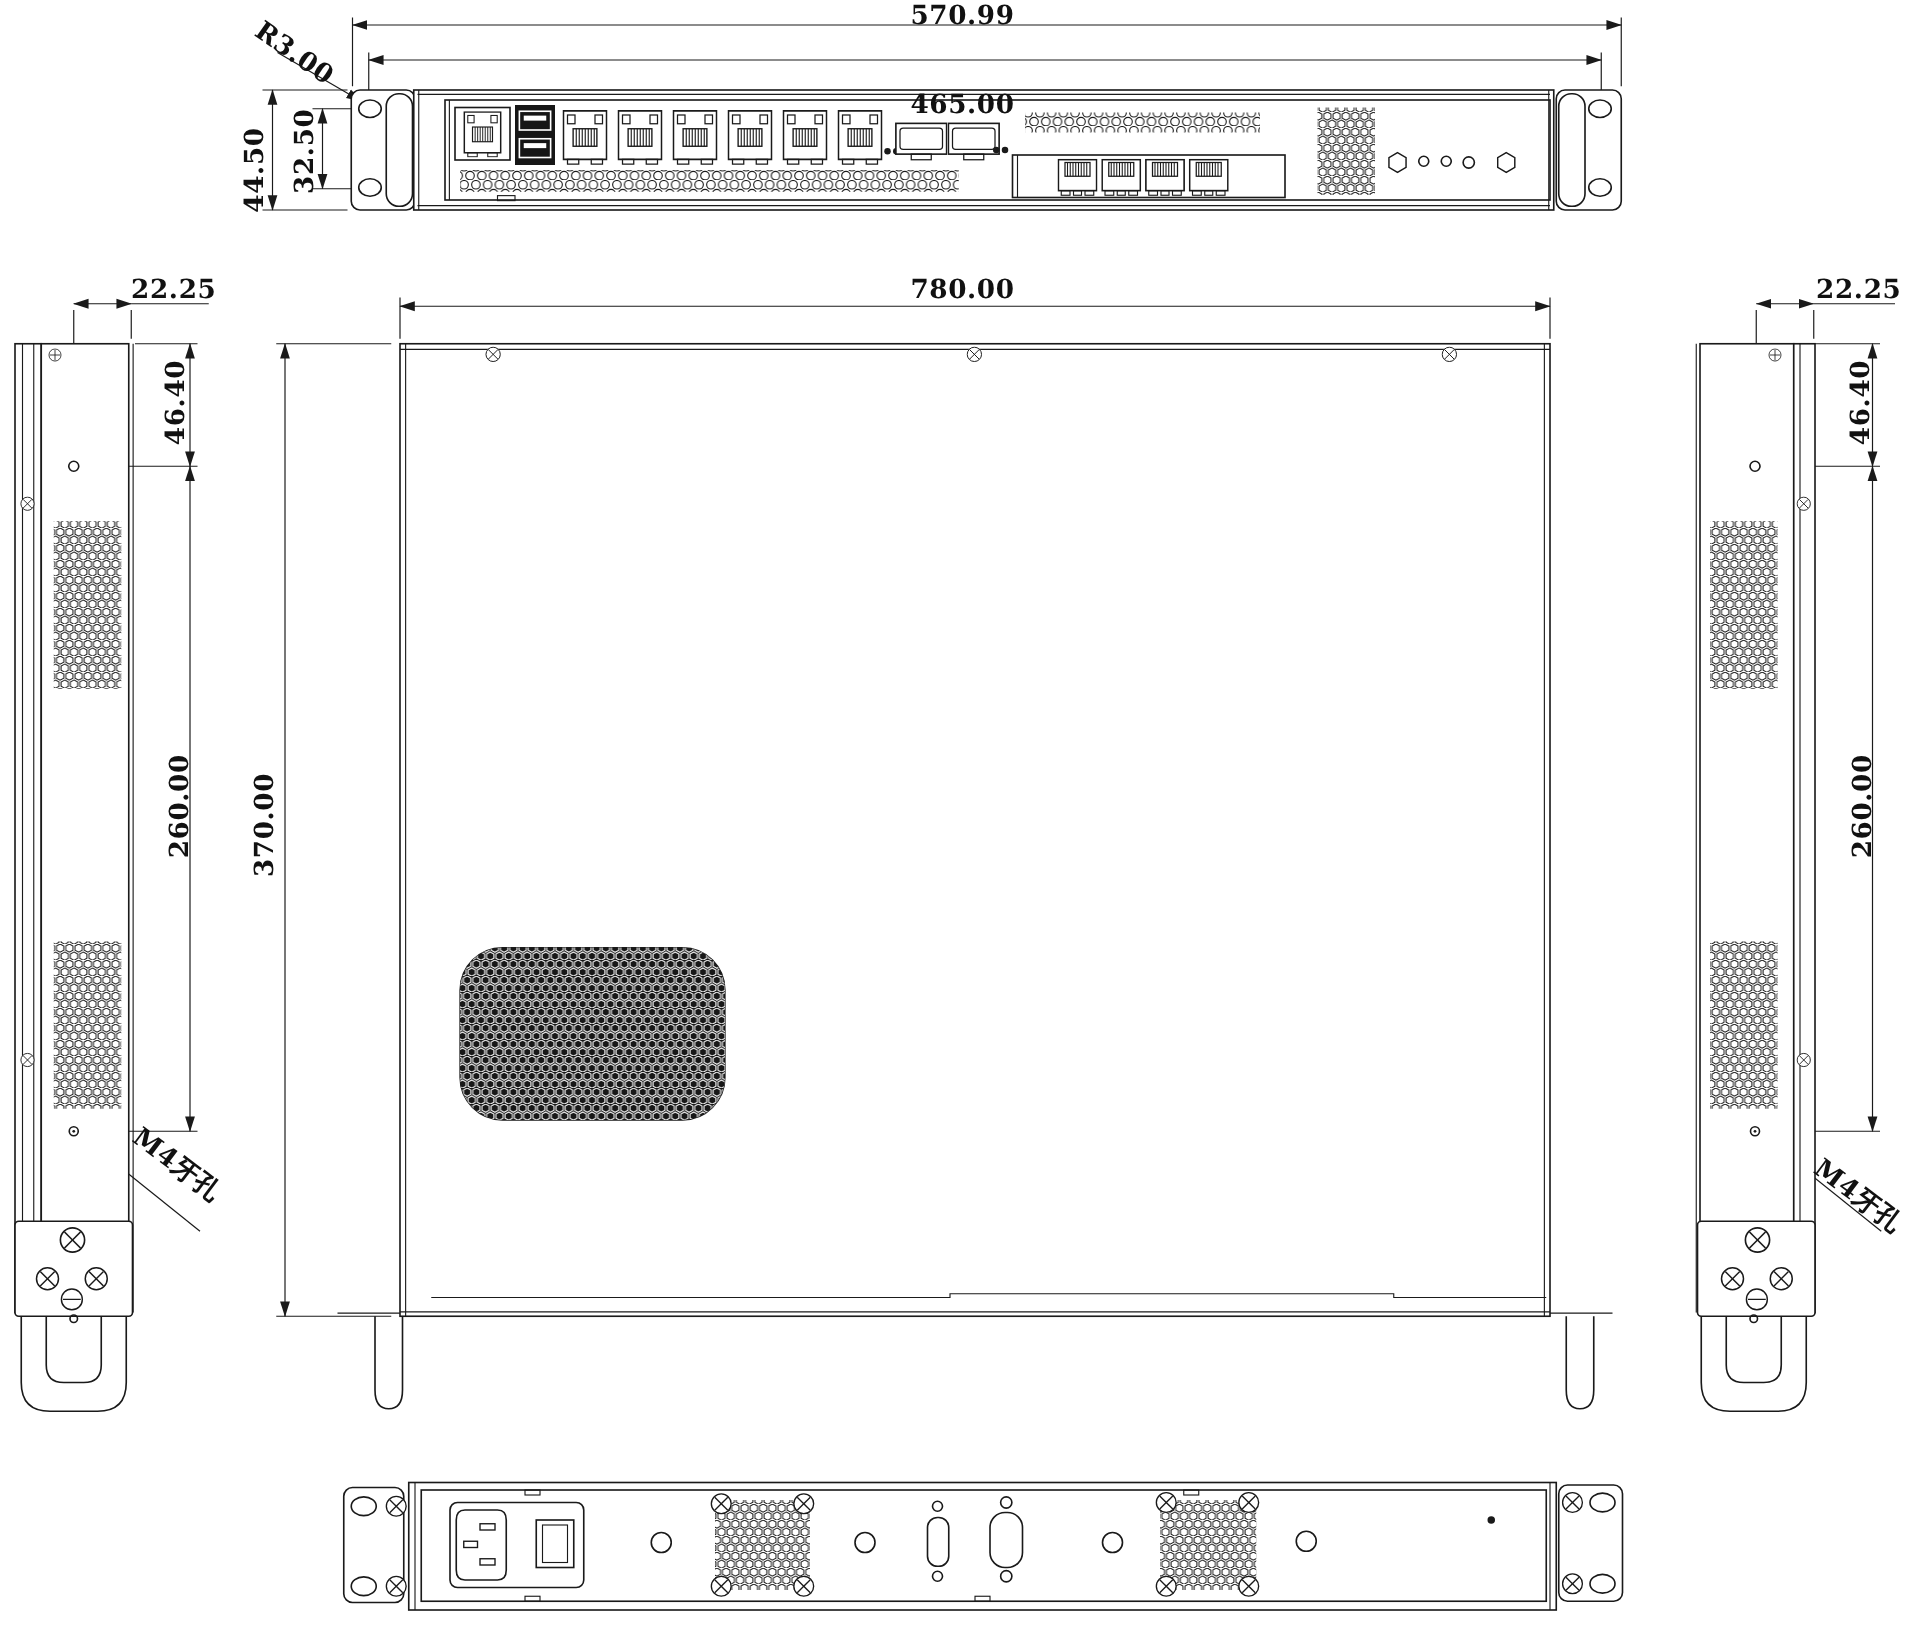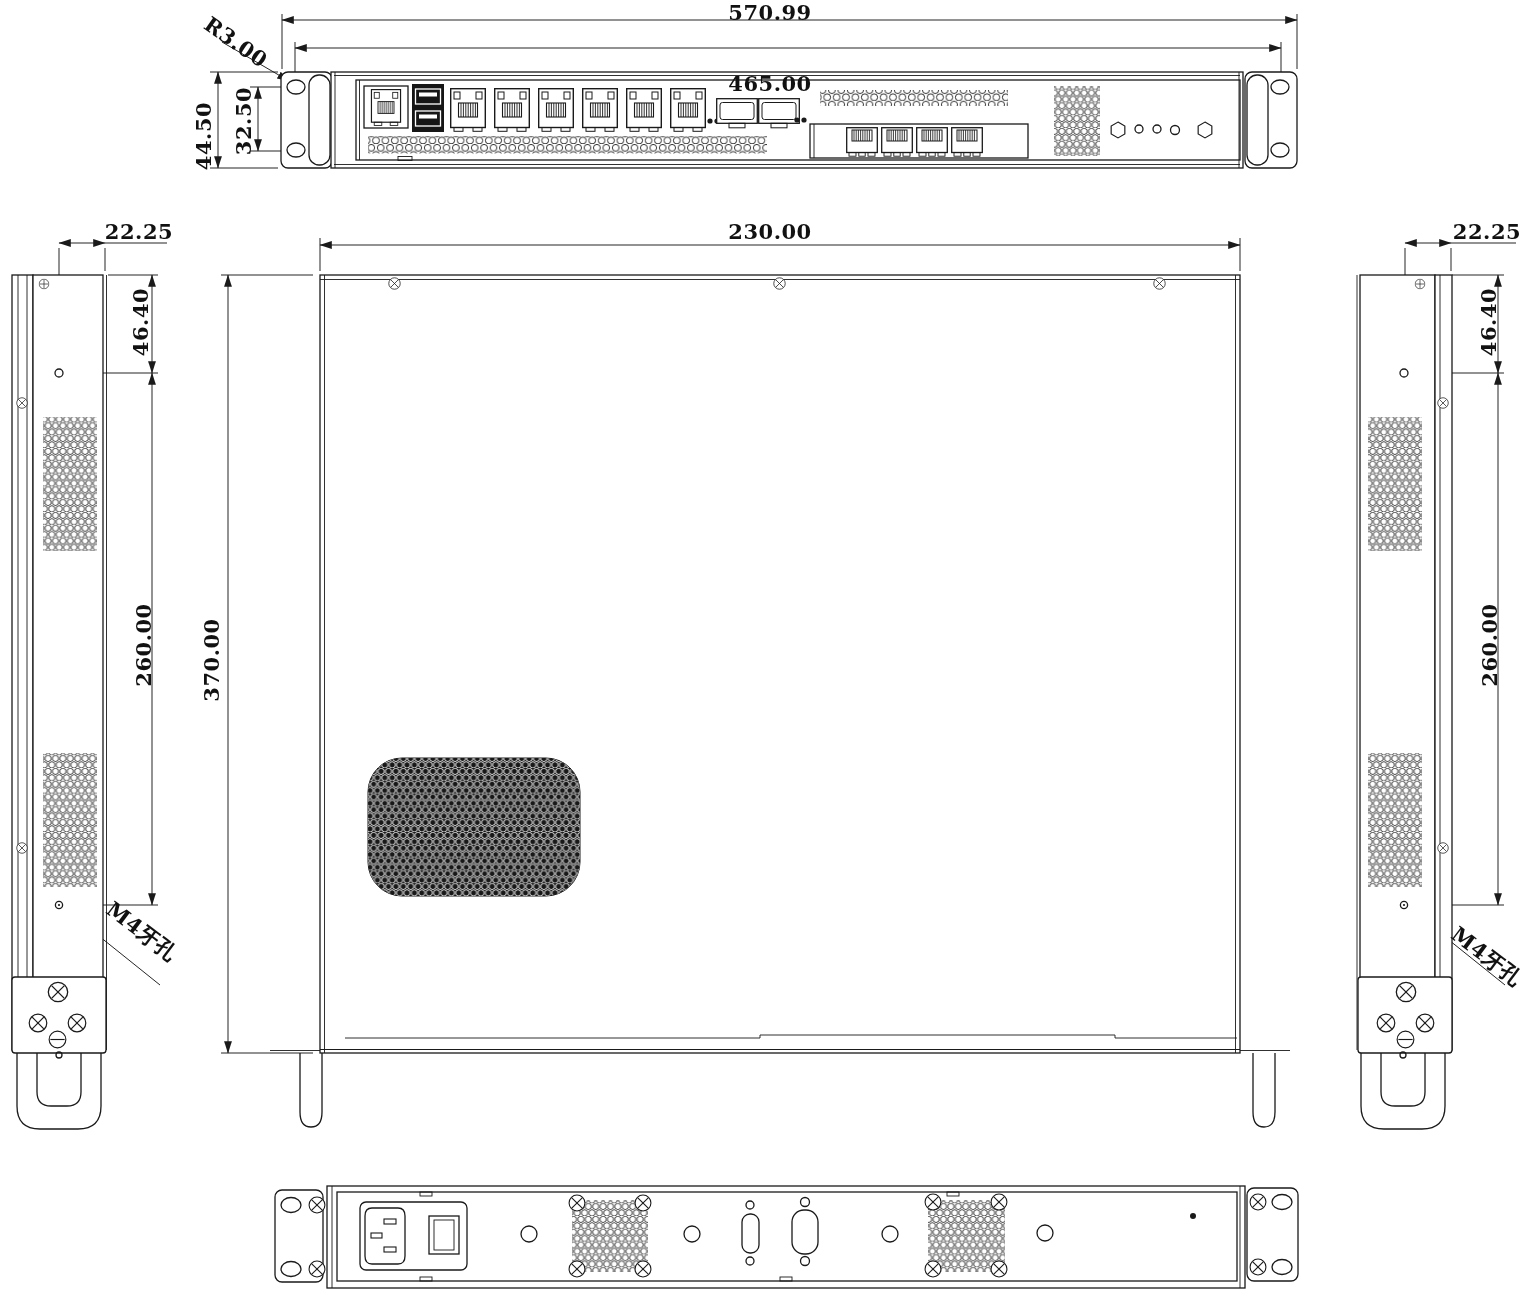--- a/index.html
+++ b/index.html
@@ -369,21 +369,21 @@
     </g>
   </g>
 </svg>
 
 <span class="dimtext" style="left:770px;top:12px;">570.99</span>
 <span class="dimtext" style="left:770px;top:39px;margin-top:44px;">465.00</span>
 <span class="dimtext rot35" style="left:236px;top:42px;">R3.00</span>
 <span class="dimtext rot" style="left:203px;top:136px;">44.50</span>
 <span class="dimtext rot" style="left:243px;top:121px;">32.50</span>
 
-<span class="dimtext" style="left:770px;top:231px;">230.00</span>
+<span class="dimtext" style="left:770px;top:231px;">780.00</span>
 <span class="dimtext rot" style="left:211px;top:660px;">370.00</span>
 
 <span class="dimtext" style="left:139px;top:231px;">22.25</span>
 <span class="dimtext rot" style="left:140px;top:322px;">46.40</span>
 <span class="dimtext rot" style="left:143px;top:645px;">260.00</span>
 <span class="dimtext rot37" style="left:142px;top:931px;">M4牙孔</span>
 
 <span class="dimtext" style="left:1487px;top:231px;">22.25</span>
 <span class="dimtext rot" style="left:1488px;top:322px;">46.40</span>
 <span class="dimtext rot" style="left:1489px;top:645px;">260.00</span>

